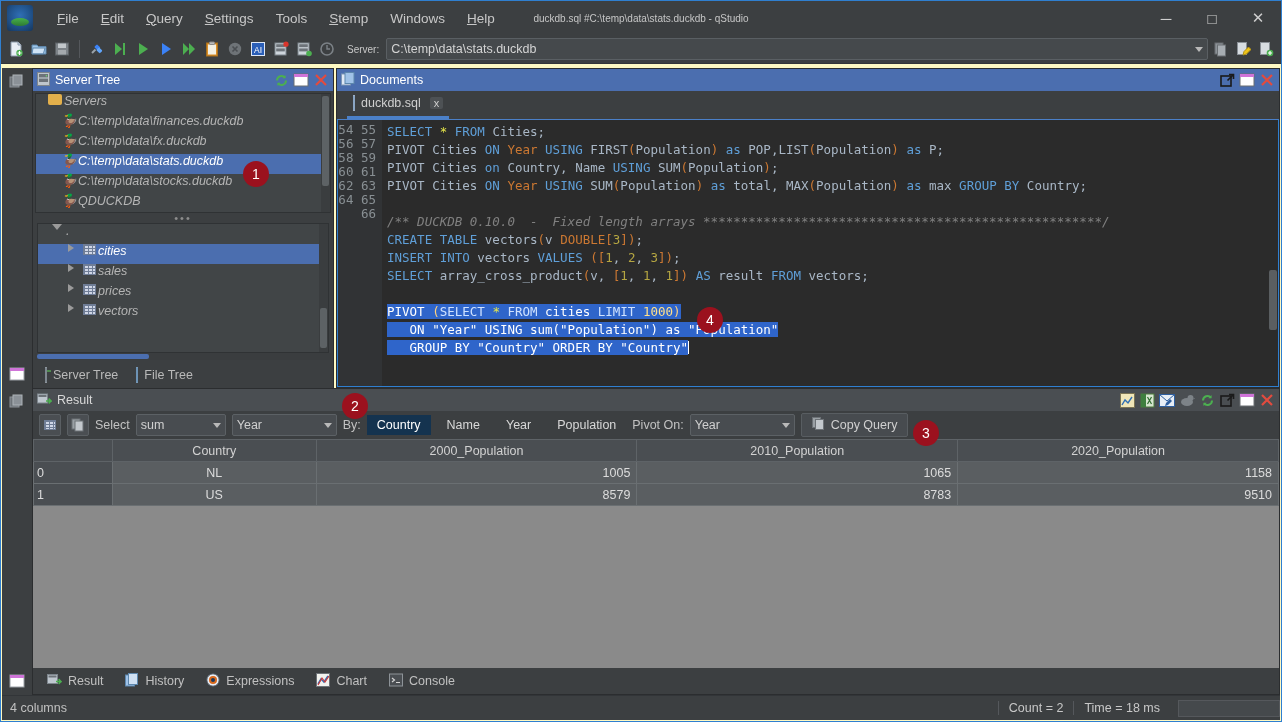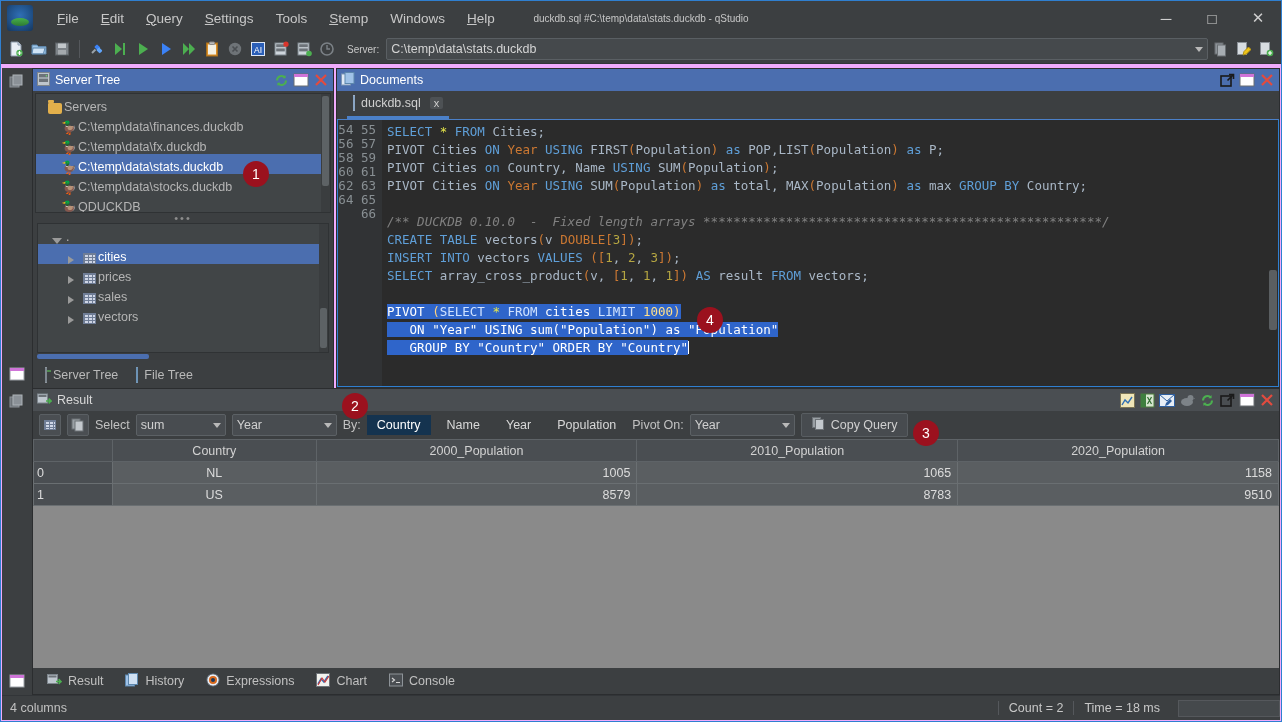--- a/index.html
+++ b/index.html
@@ -4,21 +4,21 @@
 <style>
   html,body{margin:0;padding:0;}
   body{
     width:1282px;height:722px;overflow:hidden;
     background:#3c3f41;
     font-family:"Liberation Sans", sans-serif;
     font-size:13px;color:#bbbbbb;
     -webkit-font-smoothing:antialiased;
   }
   .app{position:relative;width:1282px;height:722px;box-sizing:border-box;
-       border:1px solid #2f7fd0;background:#f0abfc;}
+       border:1px solid #2f7fd0;background:#fef9c3;}
 
   
   .titlebar{height:34px;background:#3c3f41;display:flex;align-items:center;position:relative;}
   .logo{width:26px;height:26px;margin-left:6px;border-radius:3px;
         background:radial-gradient(circle at 50% 40%, #2f6fb5 0%, #1f4f86 60%, #15365d 100%);
         position:relative;flex:none;}
   .logo:after{content:"";position:absolute;left:4px;right:4px;bottom:5px;height:8px;border-radius:50%;
         background:linear-gradient(#46b04a,#2e7a32);}
   .menubar{display:flex;align-items:center;margin-left:14px;gap:2px;}
   .menuitem{padding:4px 10px;color:#c8c8c8;font-size:13.5px;white-space:nowrap;}
@@ -56,22 +56,22 @@
   .panel{background:#3c3f41;border:1px solid #2b2d2f;display:flex;flex-direction:column;min-width:0;}
   .panel-title{height:22px;background:#4b6eaf;display:flex;align-items:center;padding:0 4px;flex:none;}
   .panel-title .ptxt{color:#ffffff;font-size:12.5px;margin-left:5px;flex:1;white-space:nowrap;}
   .pt-icons{display:flex;align-items:center;gap:4px;}
   .pt-icons .pic{width:16px;height:16px;display:flex;align-items:center;justify-content:center;}
 
   
   .servertree{width:300px;flex:none;}
   .tree-top{background:#3c3f41;padding:2px;flex:none;}
   .tree-list{background:#414547;border:1px solid #2f3234;height:118px;overflow:hidden;position:relative;}
-  .trow{height:20px;display:flex;align-items:flex-end;padding-left:6px;color:#b5b5b5;font-size:12.5px;
-        white-space:nowrap;}
+  .trow{height:20px;display:flex;align-items:flex-start;padding-left:6px;color:#b5b5b5;font-size:12.5px;
+        white-space:nowrap;font-style:italic;}
   .trow.sel{background:#4b6eaf;color:#ffffff;}
   .trow .ticon{width:18px;display:flex;align-items:center;justify-content:center;flex:none;}
   .indent1{padding-left:10px;}
   .indent2{padding-left:24px;}
   .dots{height:10px;display:flex;align-items:center;justify-content:center;color:#8d8d8d;
         letter-spacing:2px;font-size:11px;flex:none;}
   .tree-bottom{background:#414547;border:1px solid #2f3234;flex:1;overflow:hidden;position:relative;margin:0 2px;}
   .arrowR{width:0;height:0;border-top:4px solid transparent;border-bottom:4px solid transparent;
           border-left:6px solid #9a9a9a;}
   .arrowD{width:0;height:0;border-left:5px solid transparent;border-right:5px solid transparent;
@@ -418,30 +418,30 @@
                 </span>
               <span>cities</span>
             </div>
             <div class="trow indent2">
               <span class="ticon">
                   <span class="arrowR"></span>
                 </span>
               <span class="ticon">
                   <span class="gridicon"></span>
                 </span>
+              <span>sales</span>
+            </div>
+            <div class="trow indent2">
+              <span class="ticon">
+                  <span class="arrowR"></span>
+                </span>
+              <span class="ticon">
+                  <span class="gridicon"></span>
+                </span>
               <span>prices</span>
-            </div>
-            <div class="trow indent2">
-              <span class="ticon">
-                  <span class="arrowR"></span>
-                </span>
-              <span class="ticon">
-                  <span class="gridicon"></span>
-                </span>
-              <span>sales</span>
             </div>
             <div class="trow indent2">
               <span class="ticon">
                   <span class="arrowR"></span>
                 </span>
               <span class="ticon">
                   <span class="gridicon"></span>
                 </span>
               <span>vectors</span>
             </div>

